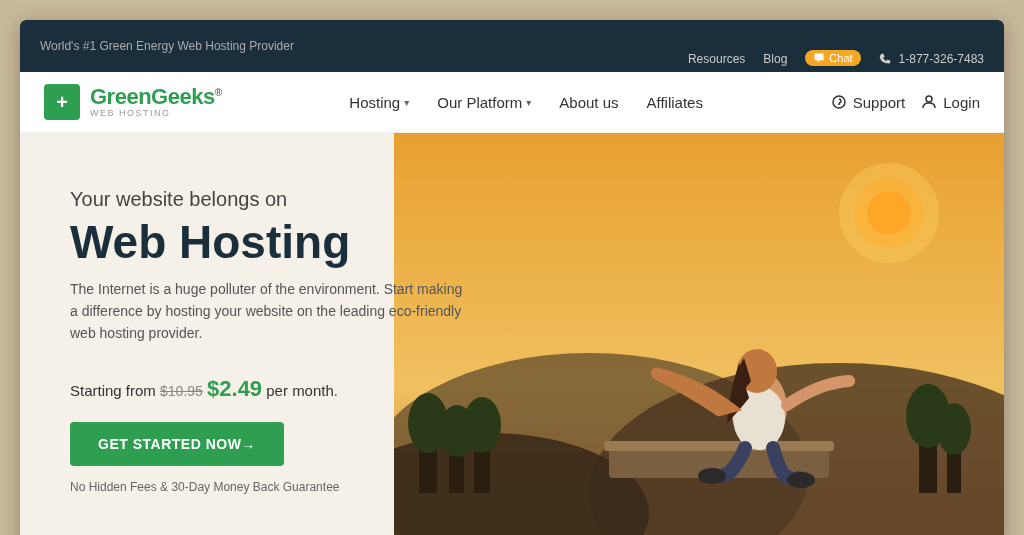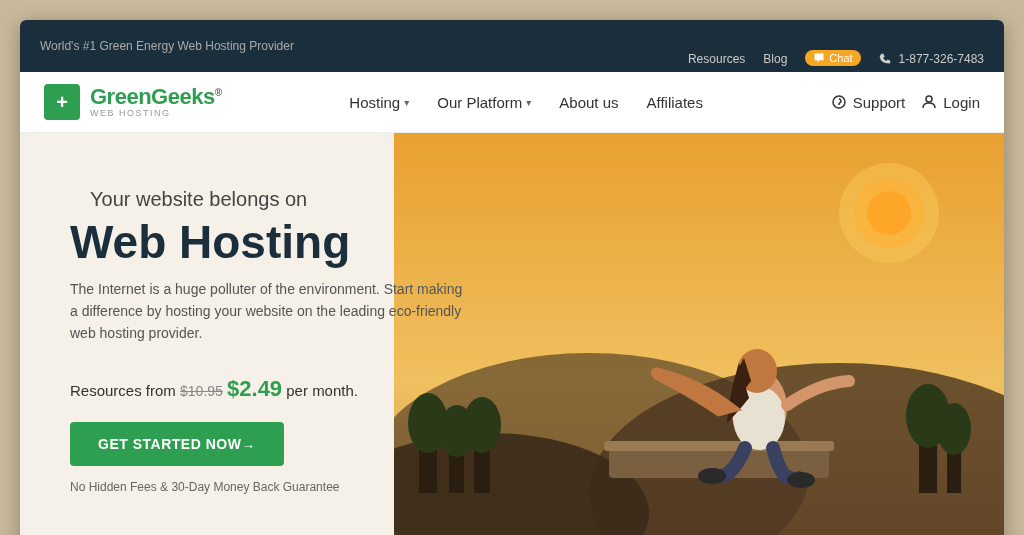--- a/index.html
+++ b/index.html
@@ -157,21 +157,20 @@
     .hero-content {
       position: relative;
       z-index: 2;
       padding: 55px 50px;
       max-width: 520px;
     }
     .hero-tagline {
       font-size: 20px;
       color: #444;
       margin-bottom: 6px;
-      margin-left: 20px;
     }
     .hero-title {
       font-size: 46px;
       font-weight: 800;
       color: #1a2e3b;
       line-height: 1.1;
       margin-bottom: 10px;
     }
     .hero-subtitle {
       font-size: 22px;
@@ -349,21 +348,21 @@
         <circle cx="500" cy="80" r="35" fill="#ffb030" opacity="0.5"></circle>
         <circle cx="500" cy="80" r="22" fill="#ffa020" opacity="0.7"></circle>
       </svg>
     </div>
 
     <div class="hero-content">
       <p class="hero-tagline">Your website belongs on</p>
       <h1 class="hero-title">Web Hosting</h1>
       <p class="hero-desc">The Internet is a huge polluter of the environment. Start making a difference by hosting your website on the leading eco-friendly web hosting provider.</p>
       <p class="hero-price">
-        <span>Resources from</span>
+        <span>Starting from</span>
         <span class="price-old">$10.95</span>
         <span class="price-new">$2.49</span>
         <span>per month.</span>
       </p>
       <button class="cta-button">GET STARTED NOW→</button>
       <p class="hero-guarantee">No Hidden Fees &amp; 30-Day Money Back Guarantee</p>
     </div>
   </div>
 
 </div>

